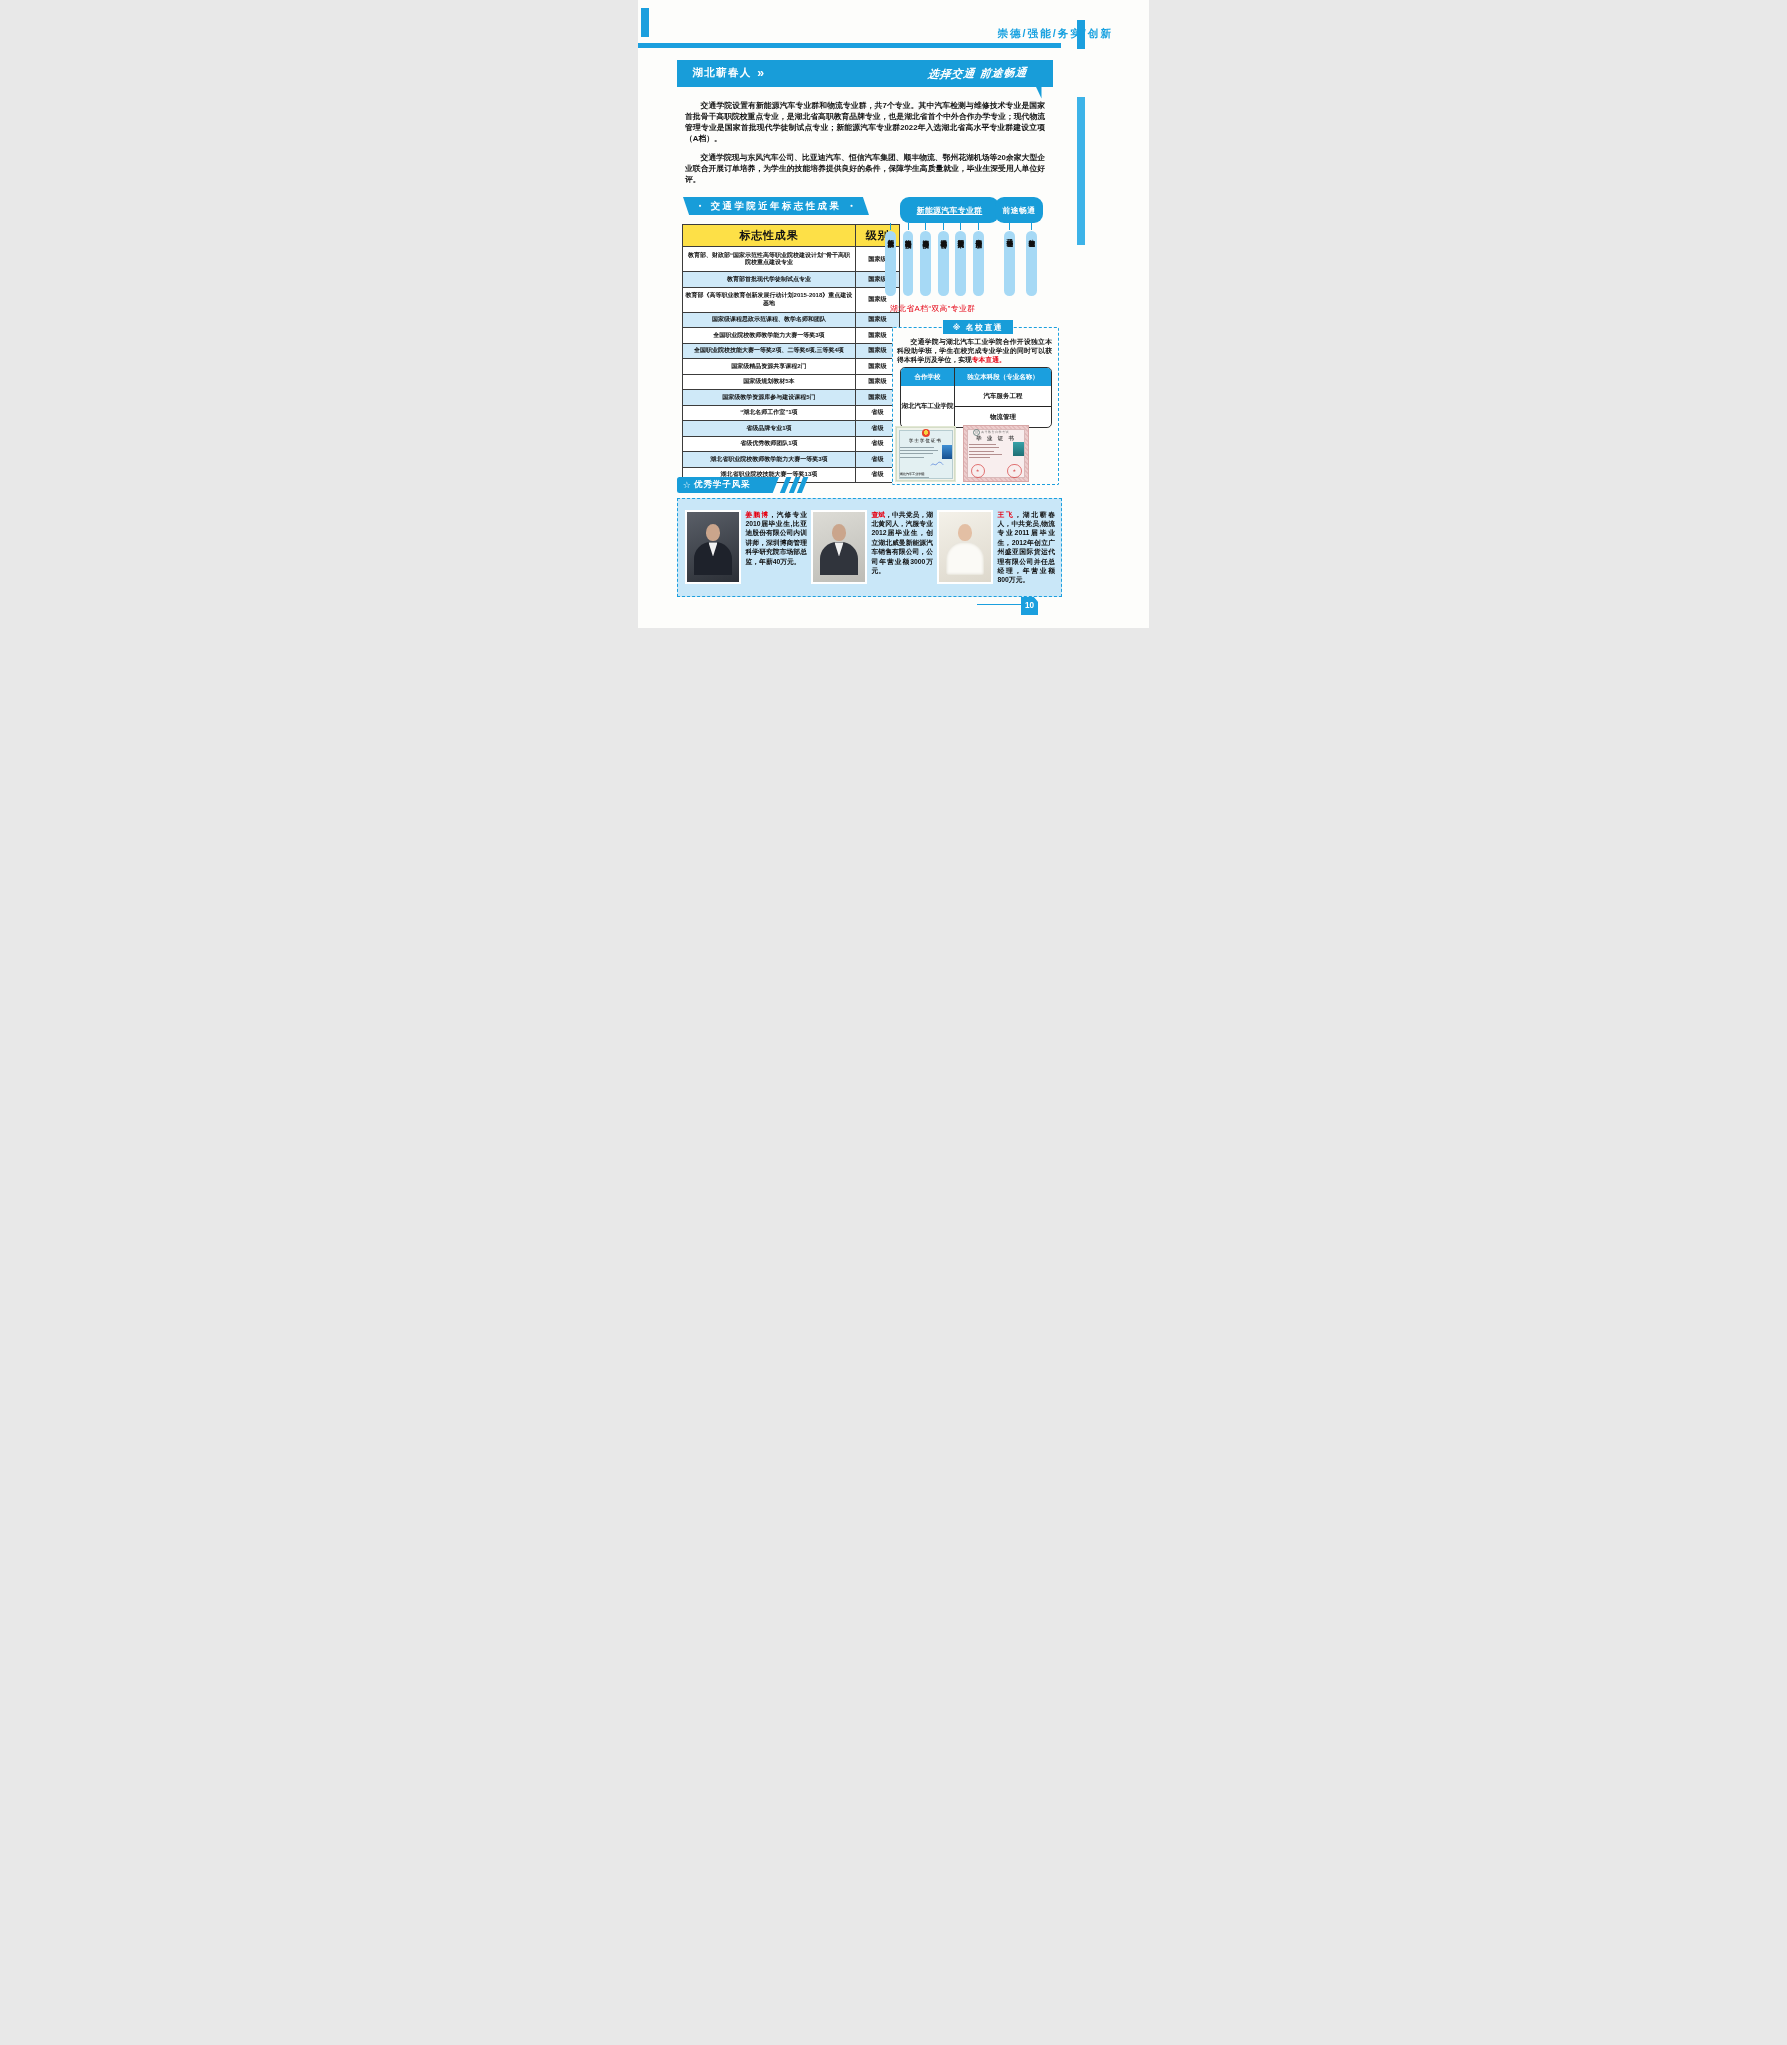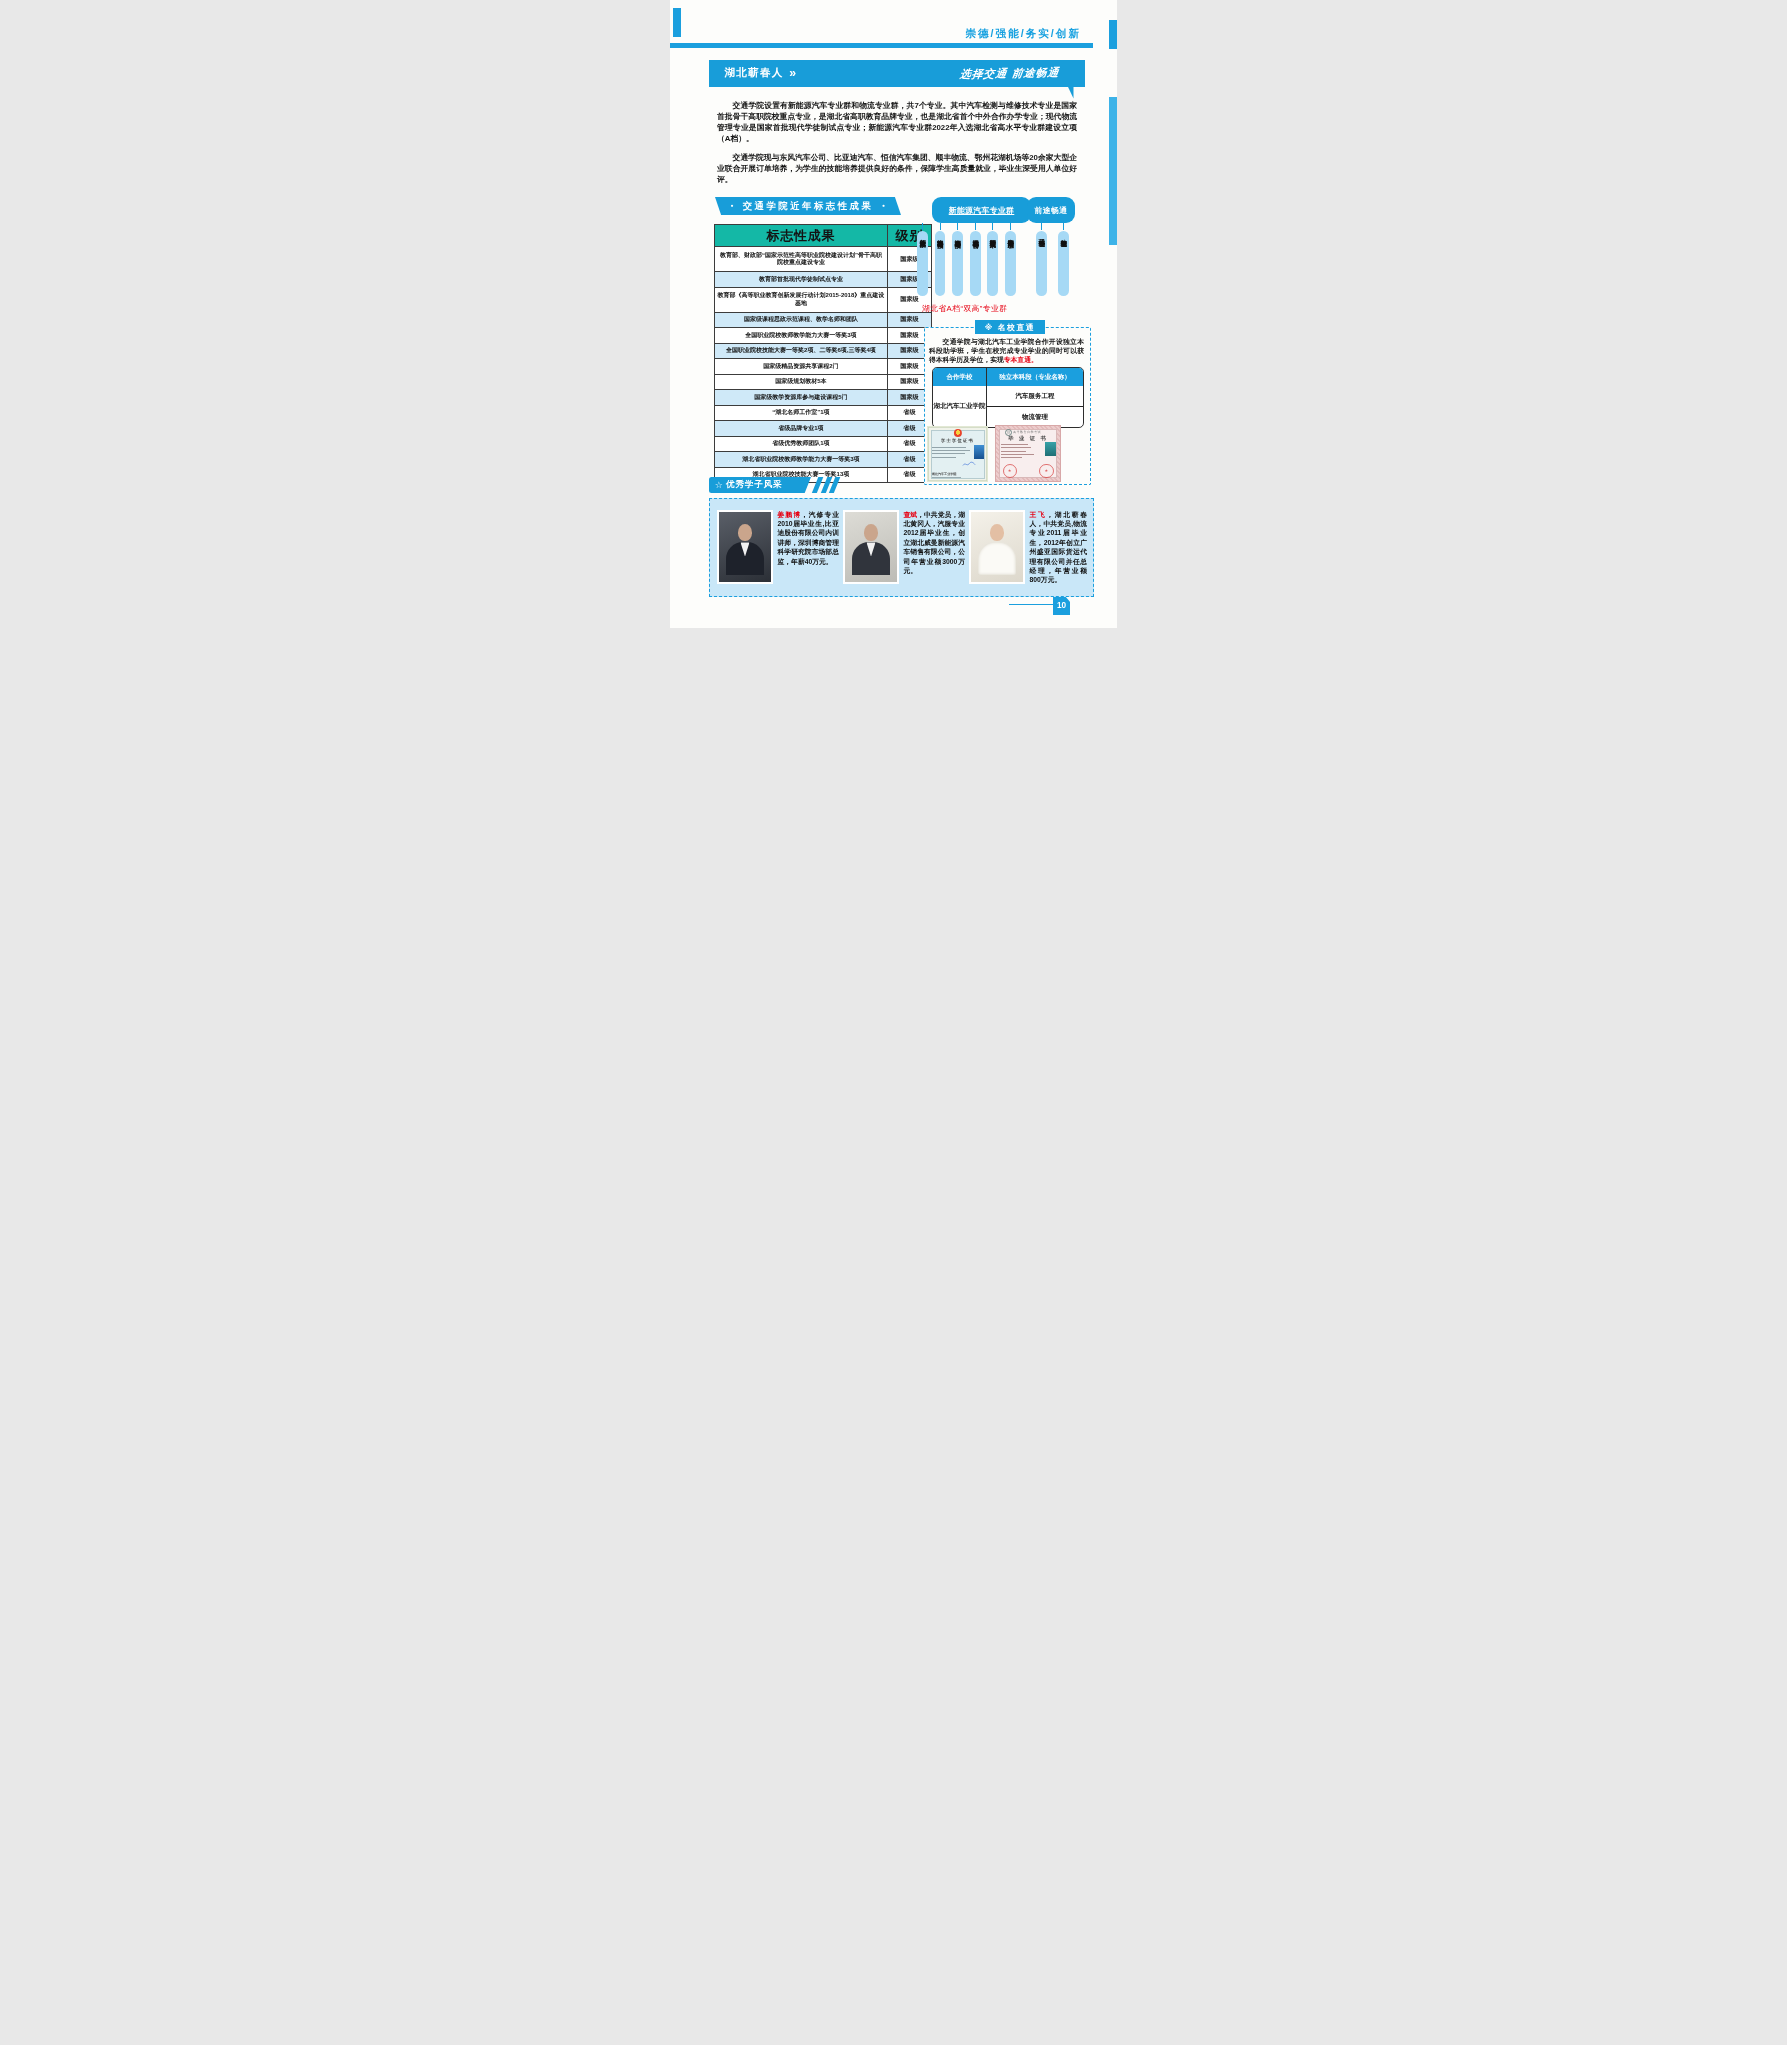--- a/index.html
+++ b/index.html
@@ -1,17 +1,17 @@
 <!DOCTYPE html>
 <html style="font-size:6.5px"><head>
 <meta charset="utf-8">
 <style>
   html,body{margin:0;padding:0;background:#e8e8e8;}
   #page{
-    position:relative;width:447px;height:628px;margin:0 auto;
+    position:relative;width:511px;height:628px;margin:0 auto;
     background:#fdfdfb;overflow:hidden;
     font-family:"Liberation Sans","DejaVu Sans",sans-serif;
     color:#141414;
   }
   
   .corner-tl{position:absolute;left:2.9px;top:8.2px;width:7.8px;height:29px;background:#1b9fde;}
   .bar-tr-top{position:absolute;left:439px;top:19.6px;width:7.8px;height:29px;background:#1b9fde;}
   .bar-tr-mid{position:absolute;left:439px;top:97px;width:7.8px;height:148px;background:#3db3e8;}
   .slogan{
     position:absolute;top:27px;right:36px;
@@ -50,21 +50,21 @@
   .ach-banner .dot{color:#fff;font-size:4.9px;line-height:1;}
   .ach-banner .btxt{color:#fff;font-size:9.4px;font-weight:700;letter-spacing:2.5px;}
 
   
   .ach-table-wrap{position:absolute;left:44px;top:224px;width:218px;}
   table.ach{width:100%;border-collapse:collapse;background:#fff;border:1.2px solid #333;}
   table.ach th,table.ach td{
     border:0.7px solid #3c3c3c;text-align:center;vertical-align:middle;
     font-weight:700;color:#131313;padding:0.8px 2.5px;
   }
-  table.ach thead th{background:#14b8a6;font-size:13px;height:19.6px;letter-spacing:0.8px;}
+  table.ach thead th{background:#fde047;font-size:11px;height:19.6px;letter-spacing:0.8px;}
   table.ach td.c1{width:172px;font-size:6px;line-height:7.4px;}
   table.ach td.c2{width:39px;font-size:6.1px;}
   table.ach tr{height:15.5px;}
   table.ach tr.tall{height:25px;}
   table.ach tr.shaded td{background:#cfe9f8;}
 
   
   .chart{position:absolute;left:247px;top:197px;width:160px;height:103px;}
   .ghead{
     position:absolute;top:0;height:26px;background:#189dd9;border-radius:9px;

